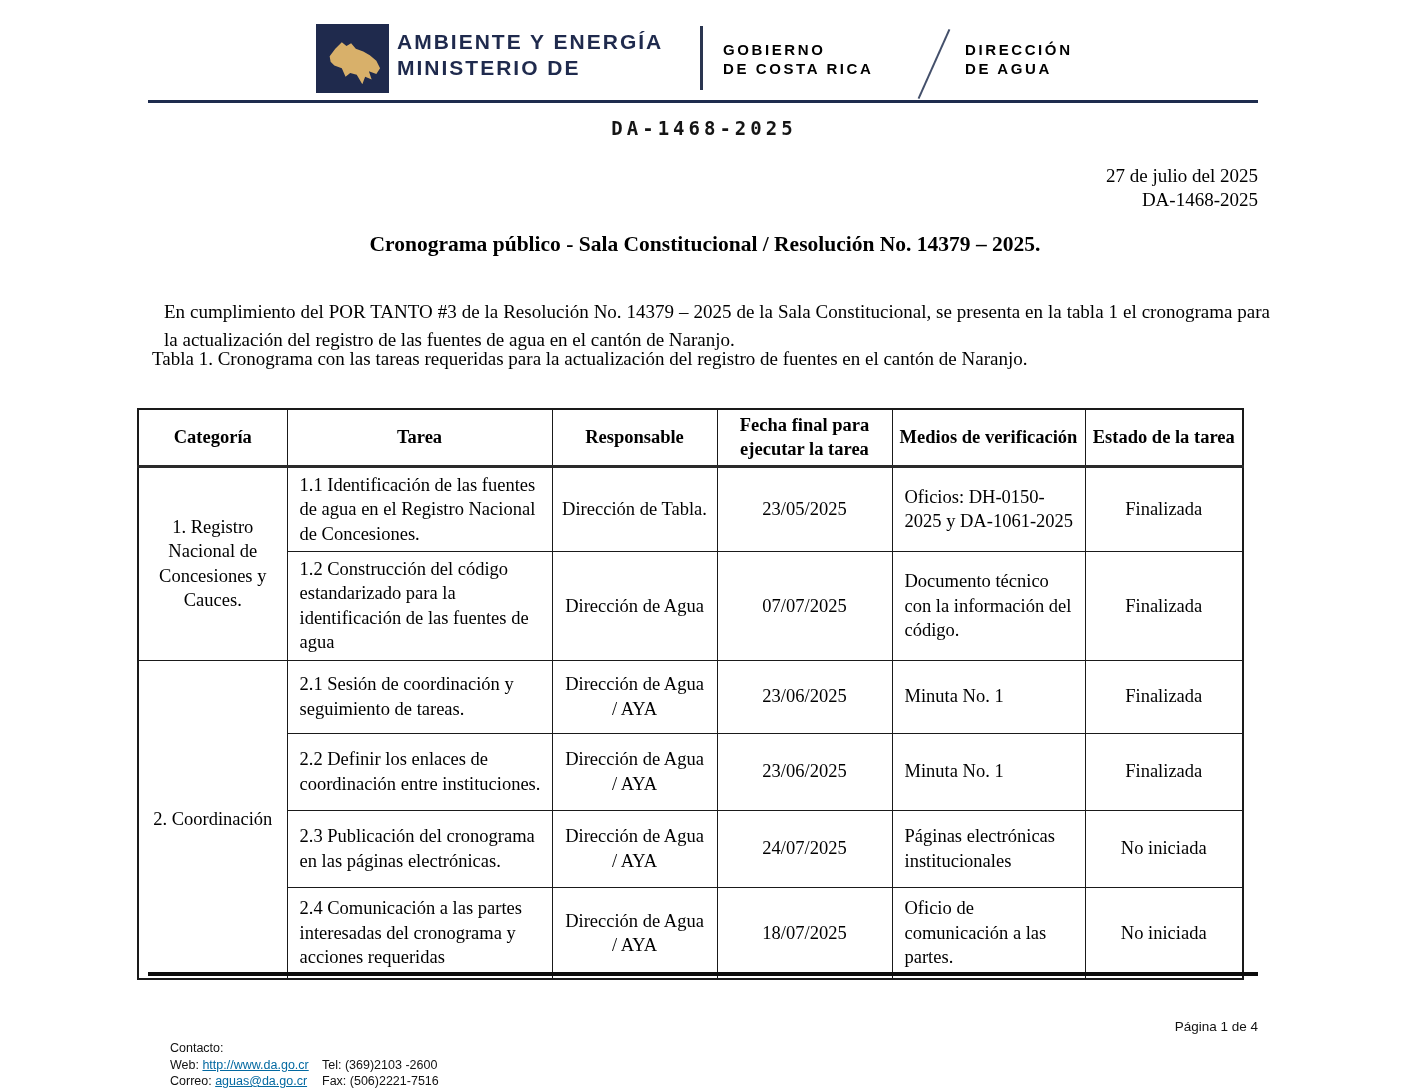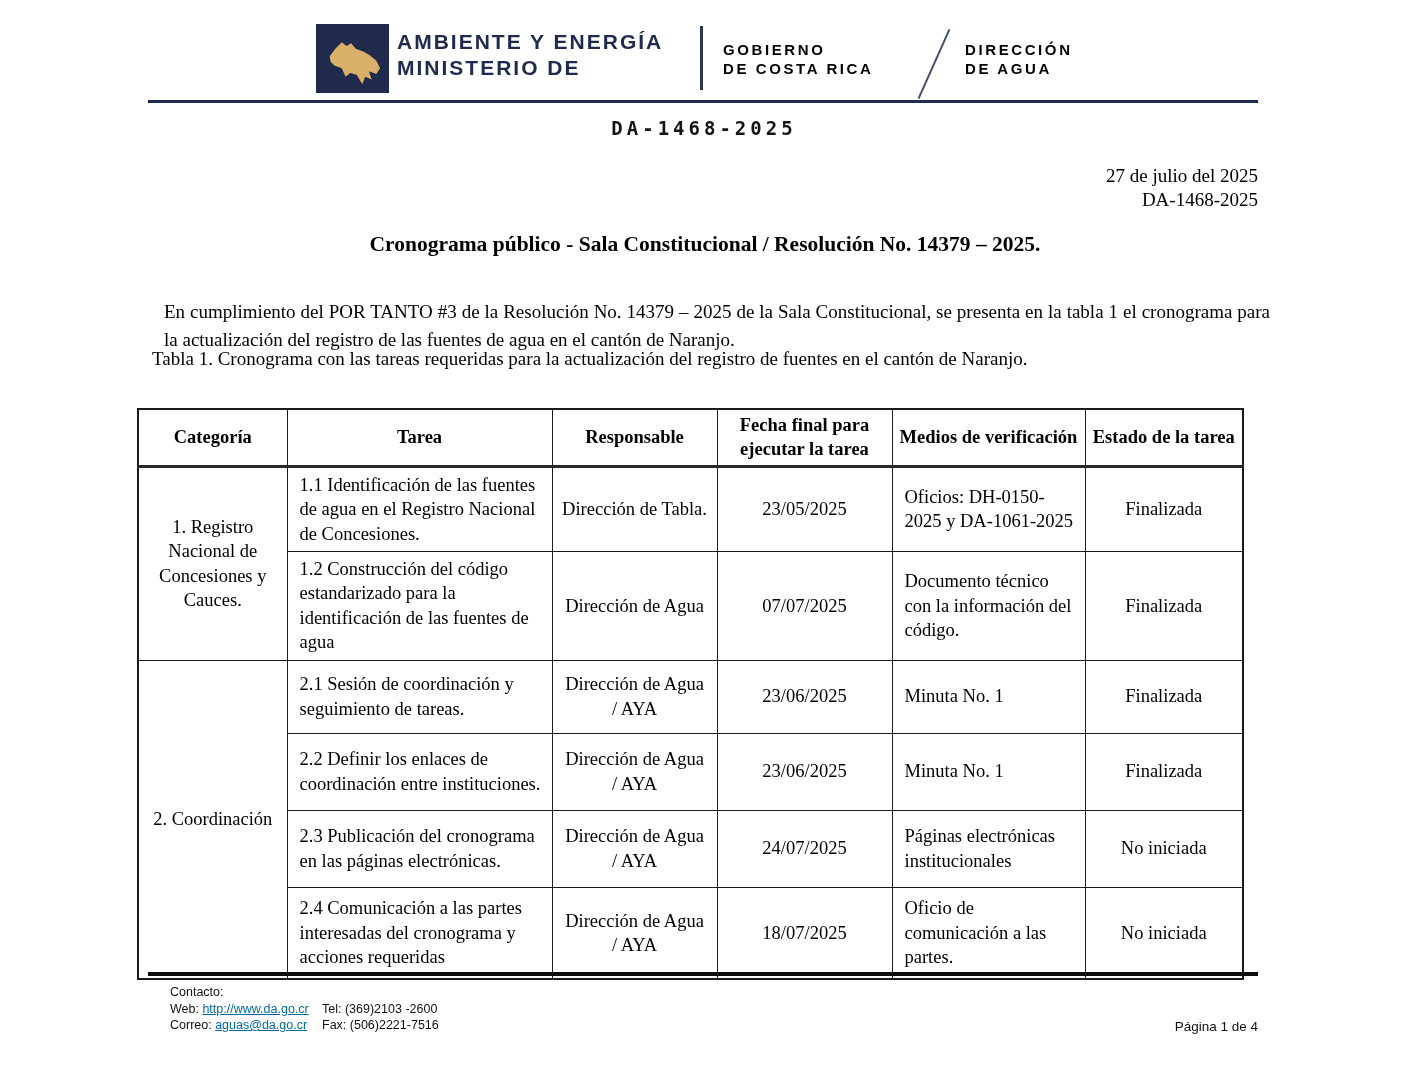--- a/index.html
+++ b/index.html
@@ -99,21 +99,21 @@
   tr.r6    { height:92px; }
   .c-center { text-align:center; }
   .c-left   { text-align:left; padding-left:12px !important; }
 
   
   .footer-rule {
     position:absolute; left:148px; top:972px;
     width:1110px; height:4px; background:#0d0d0d;
   }
   .contact {
-    position:absolute; left:170px; top:984px;
+    position:absolute; left:170px; top:1040px;
     font-family:"Liberation Sans","DejaVu Sans",sans-serif;
     font-size:12.5px; line-height:16.5px; color:#111;
   }
   .contact-row { display:flex; }
   .contact-first { width:152px; }
   .contact a { color:#0369a1; text-decoration:underline; }
   .page-num {
     position:absolute; right:150px; top:1019px;
     font-family:"Liberation Sans","DejaVu Sans",sans-serif;
     font-size:13.5px; color:#111;

